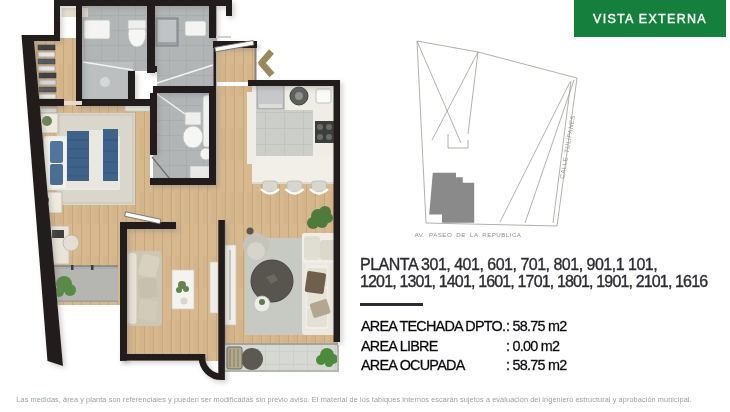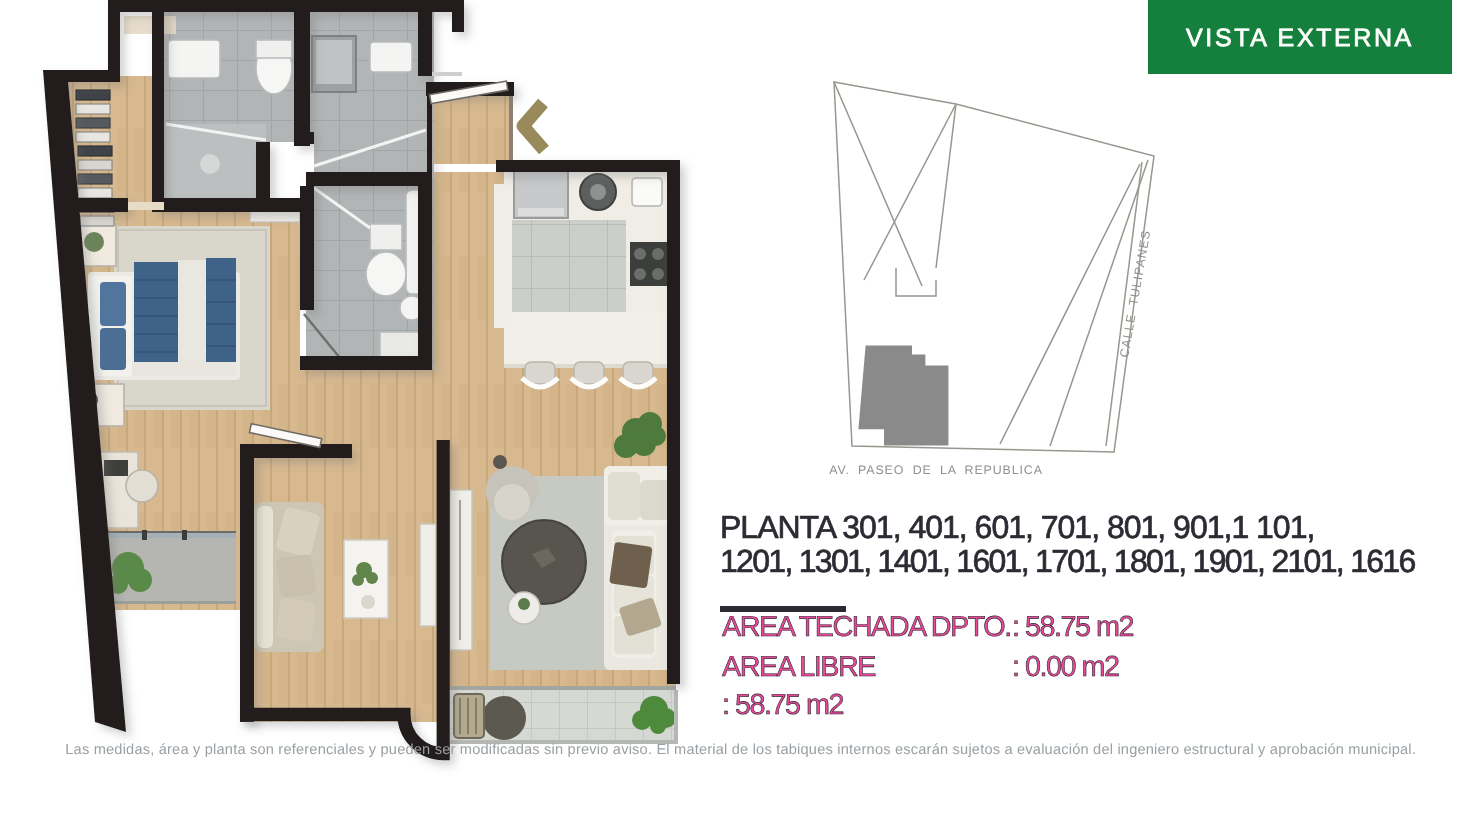--- a/index.html
+++ b/index.html
@@ -1,23 +1,23 @@
 <!DOCTYPE html>
 <html><head><meta charset="utf-8"><style>
 html,body{margin:0;padding:0}
 body{width:730px;height:412px;position:relative;font-family:"Liberation Sans",sans-serif;background:#fff;overflow:hidden}
 #plan{position:absolute;left:0;top:0}
 .btn{position:absolute;left:574px;top:0;width:152px;height:37px;background:#15803d;color:#fdfdfb;display:flex;align-items:center;justify-content:center;font-size:12.5px;letter-spacing:1.3px;font-weight:400;-webkit-text-stroke:0.4px #fdfdfb}
 .planta{position:absolute;left:360px;top:255.6px;width:370px;font-size:16px;font-weight:400;color:#2b2b33;line-height:17.5px;white-space:nowrap;letter-spacing:-0.5px;-webkit-text-stroke:0.35px #2b2b33}
 .planta .l2{letter-spacing:-0.85px}
 .sep{position:absolute;left:360px;top:303px;width:63px;height:2.5px;background:#2b2b33}
-.areas{position:absolute;left:361px;top:305px;font-size:14.4px;color:#ec4899;-webkit-text-stroke:0.3px #26262e;letter-spacing:-0.75px}
+.areas{position:absolute;left:361px;top:317px;font-size:14.4px;color:#000000;-webkit-text-stroke:0.3px #26262e;letter-spacing:-0.75px}
 .areas .row{height:19.5px;line-height:19.5px;display:flex}
 .areas .lbl{width:145px}
-.disc{position:absolute;left:0;top:370px;width:708px;text-align:right;font-size:7.3px;color:#9aa0a3;letter-spacing:0.1px}
+.disc{position:absolute;left:0;top:395px;width:708px;text-align:center;font-size:7.3px;color:#9aa0a3;letter-spacing:0.1px}
 </style></head><body>
 <svg id="plan" width="730" height="412" viewBox="0 0 730 412">
 <defs>
 <filter id="ws" x="-20%" y="-20%" width="140%" height="140%">
   <feDropShadow dx="2.5" dy="2.5" stdDeviation="2.5" flood-color="#777" flood-opacity="0.35"></feDropShadow>
 </filter>
 <pattern id="wood" width="9" height="64" patternUnits="userSpaceOnUse">
   <rect width="9" height="64" fill="#d7b88f"></rect>
   <rect width="1" height="64" fill="#c7a87c"></rect>
   <rect x="4.5" width="4.5" height="32" fill="#d1b186" opacity="0.5"></rect>
@@ -274,16 +274,17 @@
 <div class="areas">
 <div class="row">
       <span class="lbl">AREA TECHADA DPTO.</span>
       <span>: 58.75 m2</span>
     </div>
 <div class="row">
       <span class="lbl">AREA LIBRE</span>
       <span>: 0.00 m2</span>
     </div>
 <div class="row">
+      <span class="lbl">AREA OCUPADA</span>
       <span>: 58.75 m2</span>
     </div>
 </div>
 <div class="disc">Las medidas, área y planta son referenciales y pueden ser modificadas sin previo aviso. El material de los tabiques internos escarán sujetos a evaluación del ingeniero estructural y aprobación municipal.</div>
 
 </body></html>

